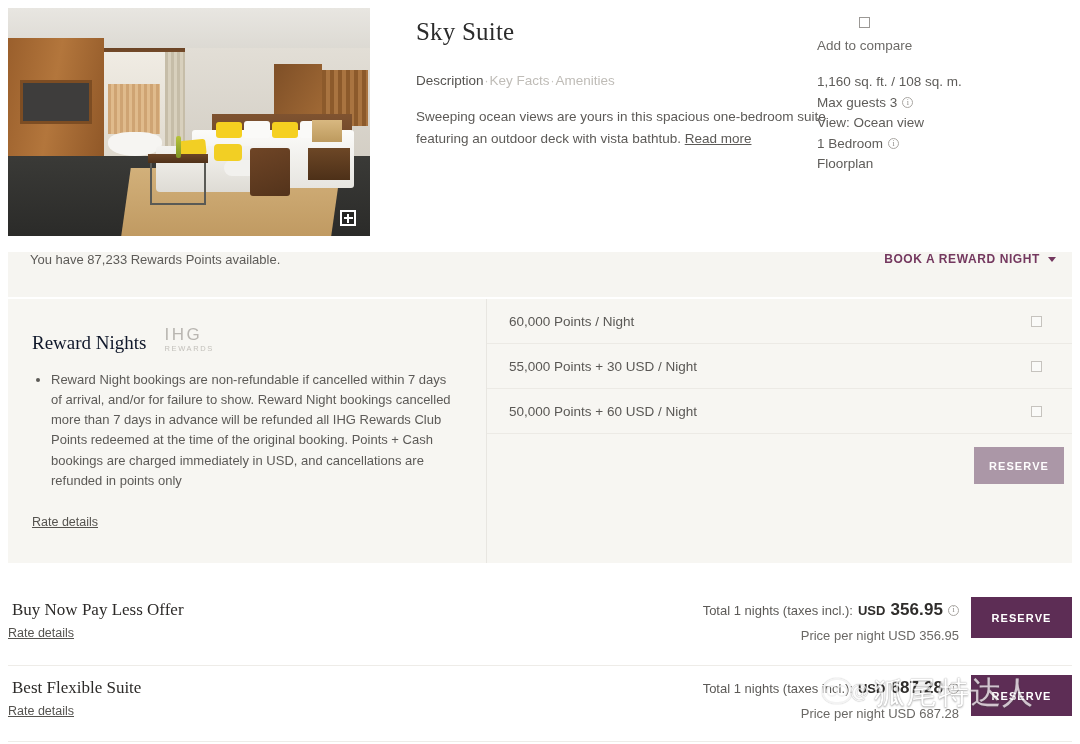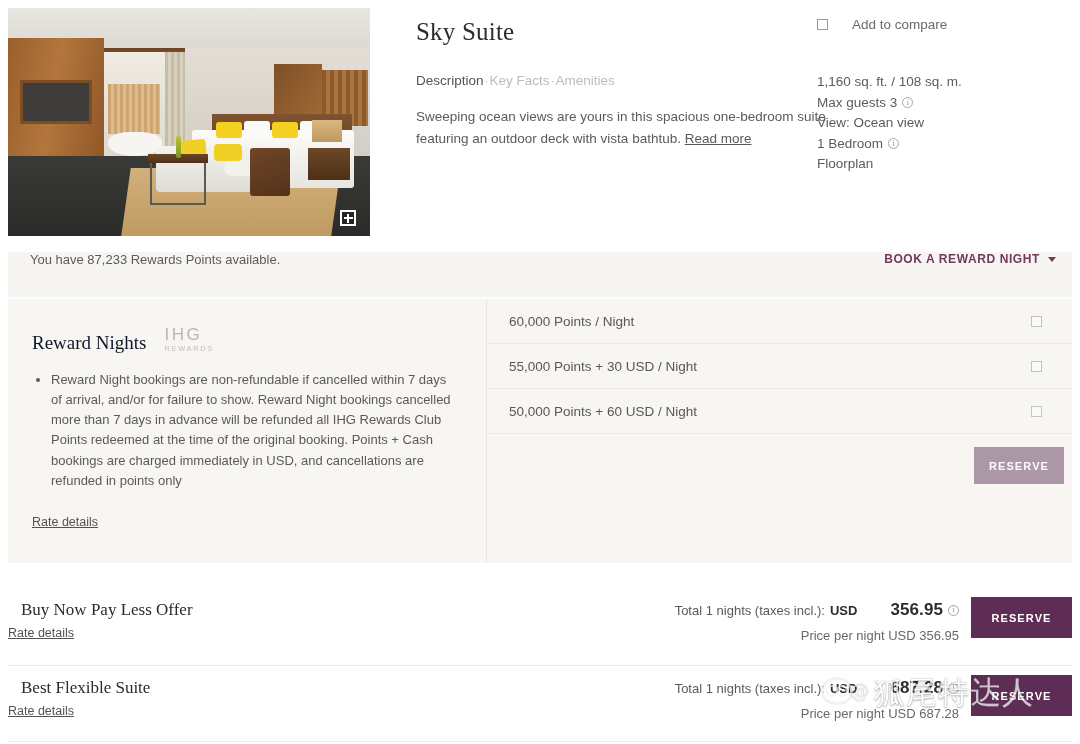--- a/index.html
+++ b/index.html
@@ -118,22 +118,22 @@
   .tab-dim { color: #bfbcb7; }
   .desc {
     margin-top: 18px; width: 420px;
     font-size: 13.5px; line-height: 22px; color: #5c5a57;
   }
   .read-more { color: #5c5a57; text-decoration: underline; cursor: pointer; }
 
   
   .compare {
     position: absolute; left: 447px; top: 9px;
-    display: flex; align-items: center; gap: 24px;
-    font-size: 13.5px; color: #6d6b68;
+    display: flex; align-items: center; gap: 10px;
+    font-size: 13.5px; color: #6d6b68; flex-direction: column;
   }
   .cbox {
     width: 11px; height: 11px; border: 1px solid #9b9895; background: #fff;
   }
   .facts {
     position: absolute; left: 447px; top: 64px;
     font-size: 13.5px; line-height: 20.5px; color: #5e5c59;
   }
   .facts div { display: flex; align-items: center; gap: 5px; white-space: nowrap; }
   .info-i {
@@ -210,36 +210,36 @@
     font-size: 11px; letter-spacing: 1.1px; font-weight: bold;
     display: flex; align-items: center; justify-content: center;
     cursor: pointer;
   }
 
   
   .rate-row { position: absolute; left: 8px; width: 1064px; height: 78px; }
   .rate-row.r1 { top: 588px; }
   .rate-row.r2 { top: 665px; border-top: 1px solid #eeece8; }
   .rr-name {
-    position: absolute; left: 13px; top: 12px;
+    position: absolute; left: 4px; top: 12px;
     font-family: "Liberation Serif", serif;
     font-size: 17px; color: #2d2b29;
   }
   .rr-link {
     position: absolute; left: 0; top: 38px;
     font-size: 12.5px; color: #55534f; text-decoration: underline; cursor: pointer;
   }
   .rr-prices {
     position: absolute; right: 113px; top: 12px; text-align: right;
   }
   .rr-total {
     font-size: 13px; color: #5c5a57; display: flex;
     align-items: center; justify-content: flex-end; gap: 5px; white-space: nowrap;
   }
-  .rr-total b { font-size: 17px; color: #2f2d2b; letter-spacing: .1px; margin-left: 28px; }
+  .rr-total b { font-size: 17px; color: #2f2d2b; letter-spacing: .1px; }
   .rr-total .cur { font-size: 13px; font-weight: bold; color: #2f2d2b; }
   .rr-per { font-size: 13px; color: #6a6865; margin-top: 8px; white-space: nowrap; }
   .reserve-btn {
     position: absolute; right: 0; top: 9px;
     width: 101px; height: 41px;
     background: #5d2d55; color: #ffffff;
     font-size: 11px; letter-spacing: 1.1px; font-weight: bold;
     display: flex; align-items: center; justify-content: center; cursor: pointer;
   }
   .bottom-rule {

